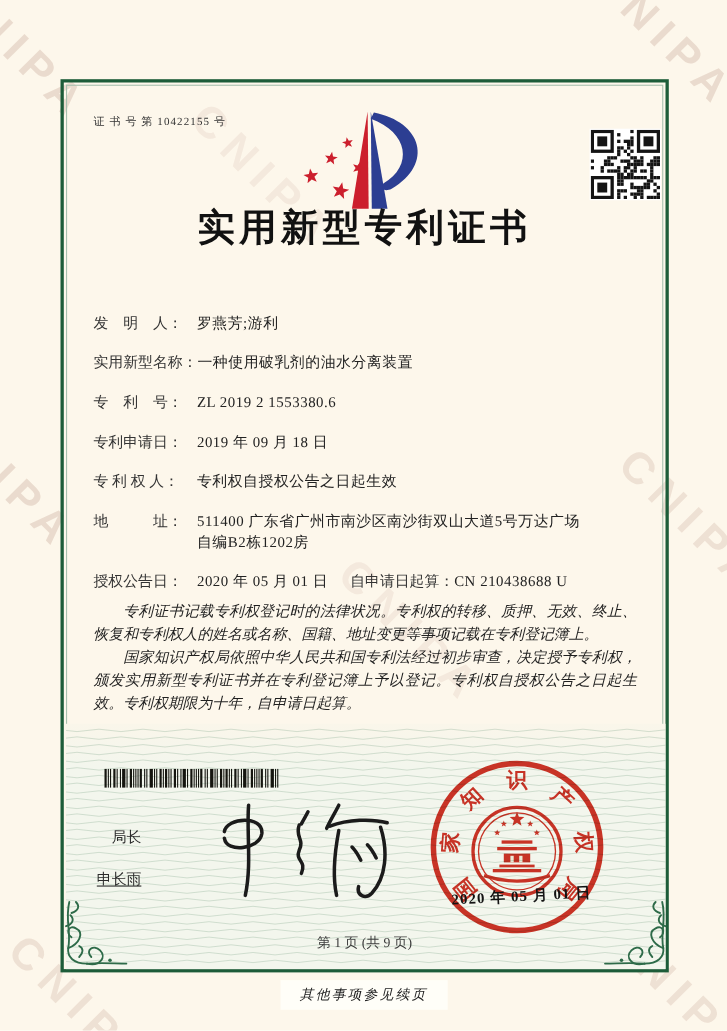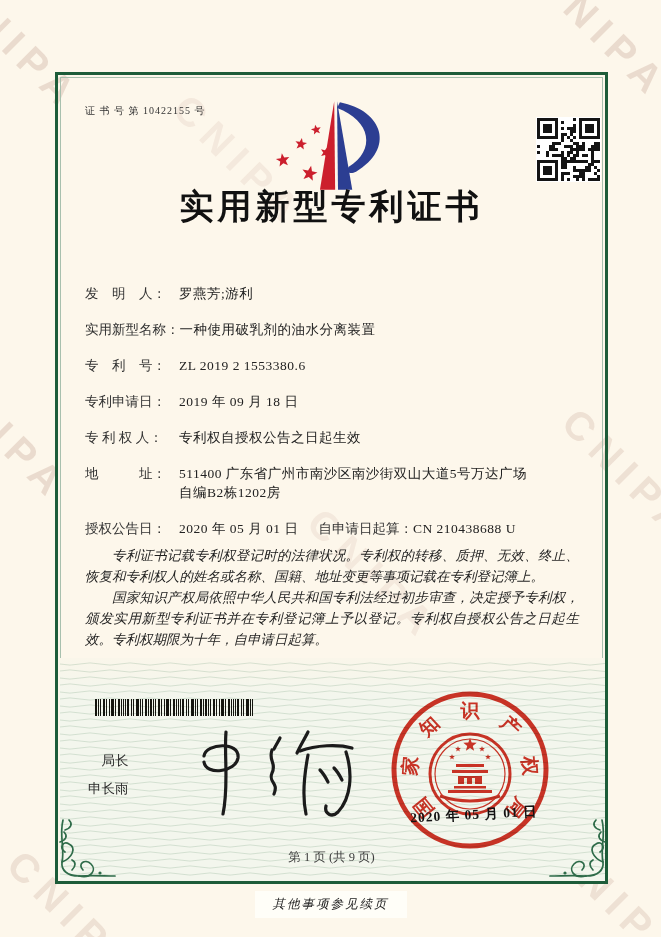--- a/index.html
+++ b/index.html
@@ -39,21 +39,21 @@
   
   .body-text{position:absolute;left:85px;top:545px;width:494px;z-index:3;
              font-size:13.5px;line-height:21px;text-align:justify;font-style:italic;color:#1f1f1f;}
   .body-text p{margin:0;text-indent:2em;}
   
   .barcode{position:absolute;left:95px;top:699px;width:162px;height:17px;z-index:3;
            display:flex;align-items:stretch;}
   .barcode i{display:block;height:100%;background:#15150f;}
   .signer{position:absolute;left:88px;top:752px;z-index:3;
           font-family:"Liberation Sans","DejaVu Sans",sans-serif;font-size:13.5px;color:#2b2b2b;text-align:right;}
-  .signer .name{margin-top:10px;}
+  .signer .name{margin-top:21px;text-decoration:underline;}
   .signature{position:absolute;left:188px;top:726px;z-index:4;}
   .seal{position:absolute;left:386px;top:686px;z-index:4;mix-blend-mode:multiply;opacity:0.95;}
   .seal-date{position:absolute;left:398px;top:806px;width:152px;z-index:5;text-align:center;
              font-size:13.5px;font-weight:bold;letter-spacing:1px;color:#131313;transform:rotate(-3deg);}
   .page-info{position:absolute;left:55px;top:849px;width:553px;text-align:center;z-index:4;
              font-size:12.5px;color:#3c3c3c;}
   .foot-note{position:absolute;left:0;top:891px;width:661px;text-align:center;z-index:3;}
   .foot-note span{display:inline-block;background:#fffef8;padding:5px 18px;
                   font-size:12.5px;font-style:italic;color:#222;letter-spacing:2px;}
   

